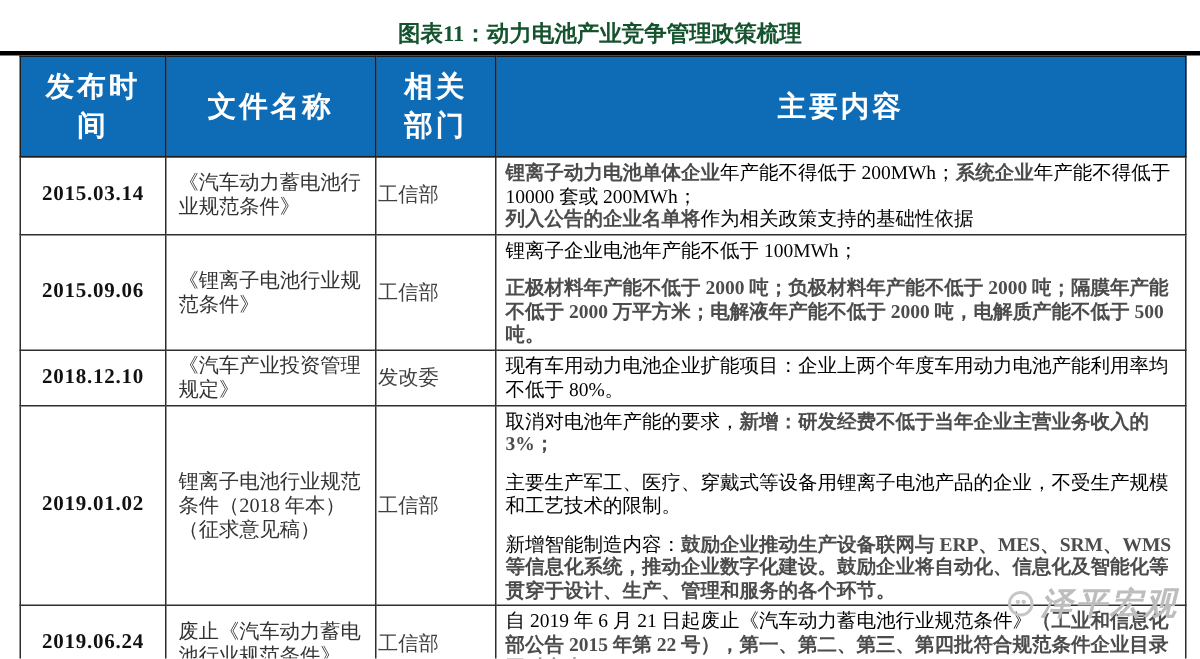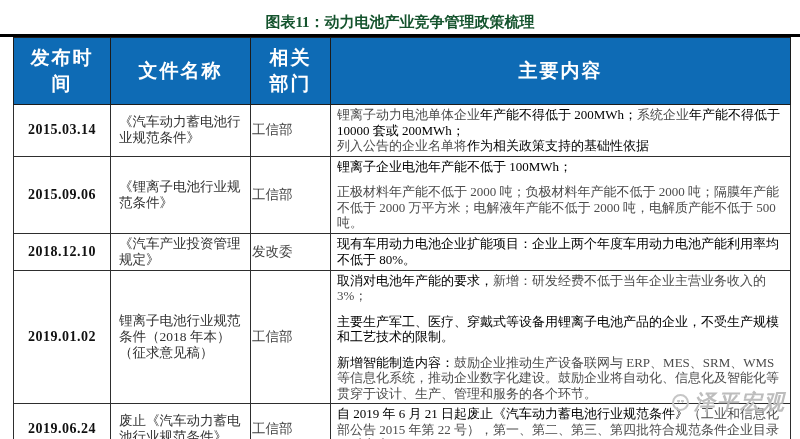--- a/index.html
+++ b/index.html
@@ -59,21 +59,21 @@
     font-size:13.5px;
     color:#404040;
   }
   td.content{
     padding:2px 6px;
     line-height:15.5px;
   }
   .para{margin:0;}
   .para.gap{margin-top:10px;}
   .para span.b{font-weight:normal;color:#000;}
-  .para span.r{font-weight:normal;color:#4c4c4c;}
+  .para span.r{font-weight:bold;color:#4c4c4c;}
   .source{
     font-style:italic;
     font-size:13px;
     color:#0369a1;
     padding:5px 0 0 14px;
     letter-spacing:1px;
   }
   .watermark{
     position:absolute;
     right:14px;

